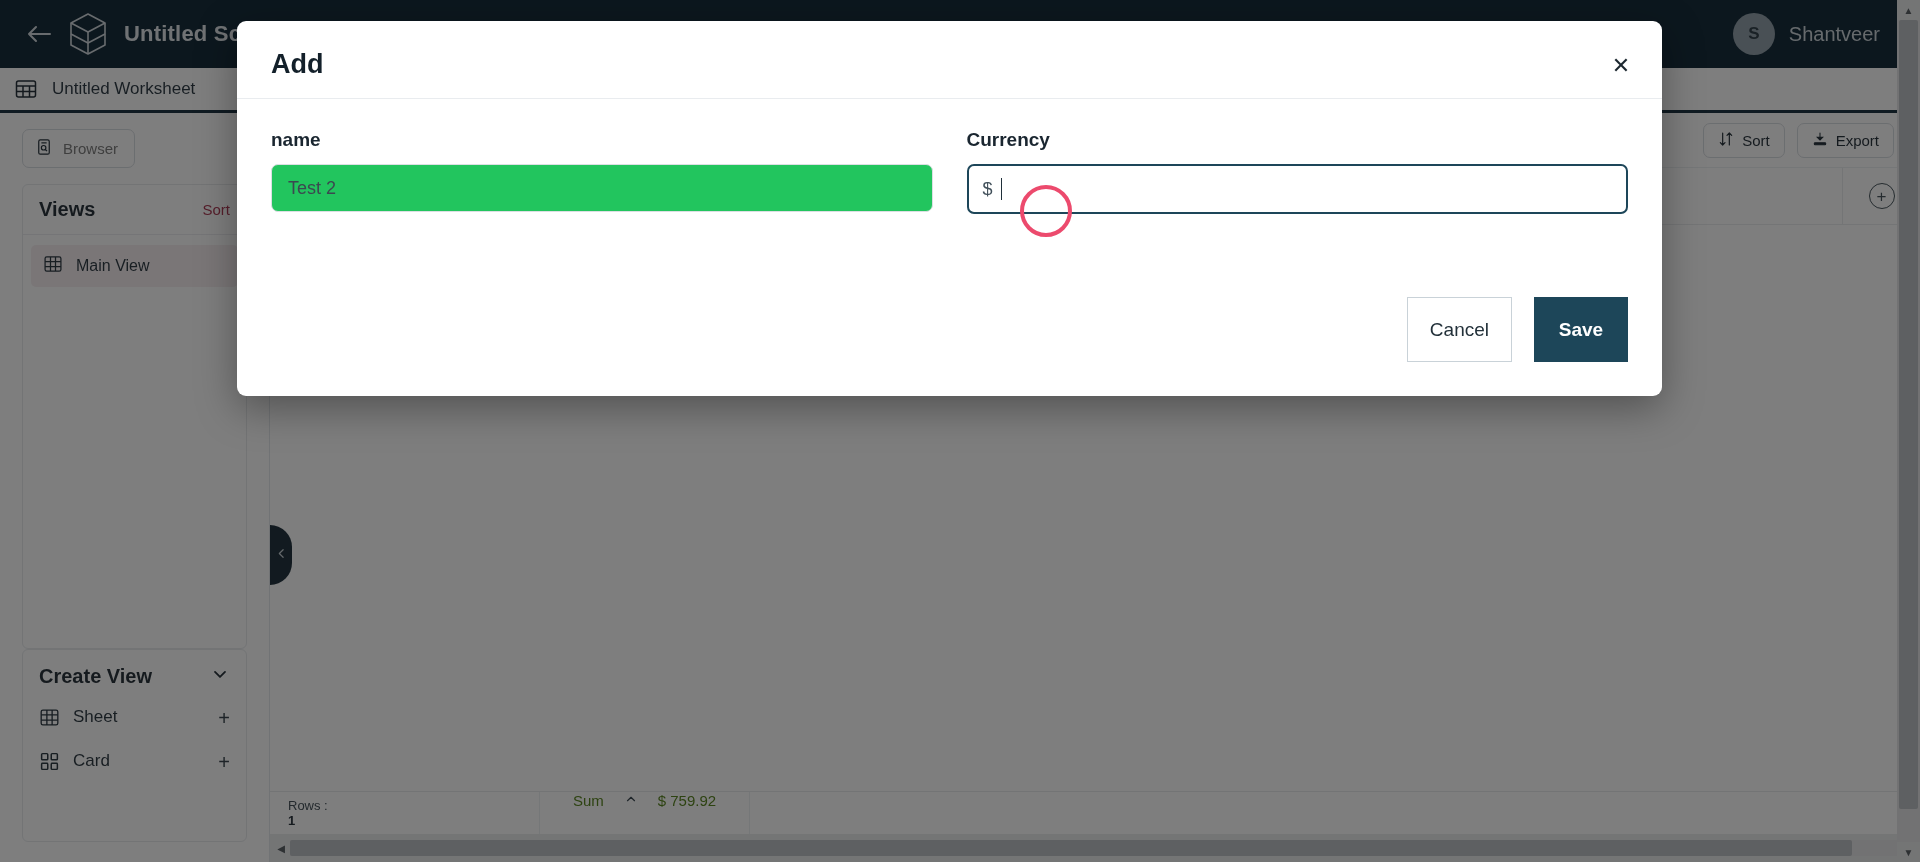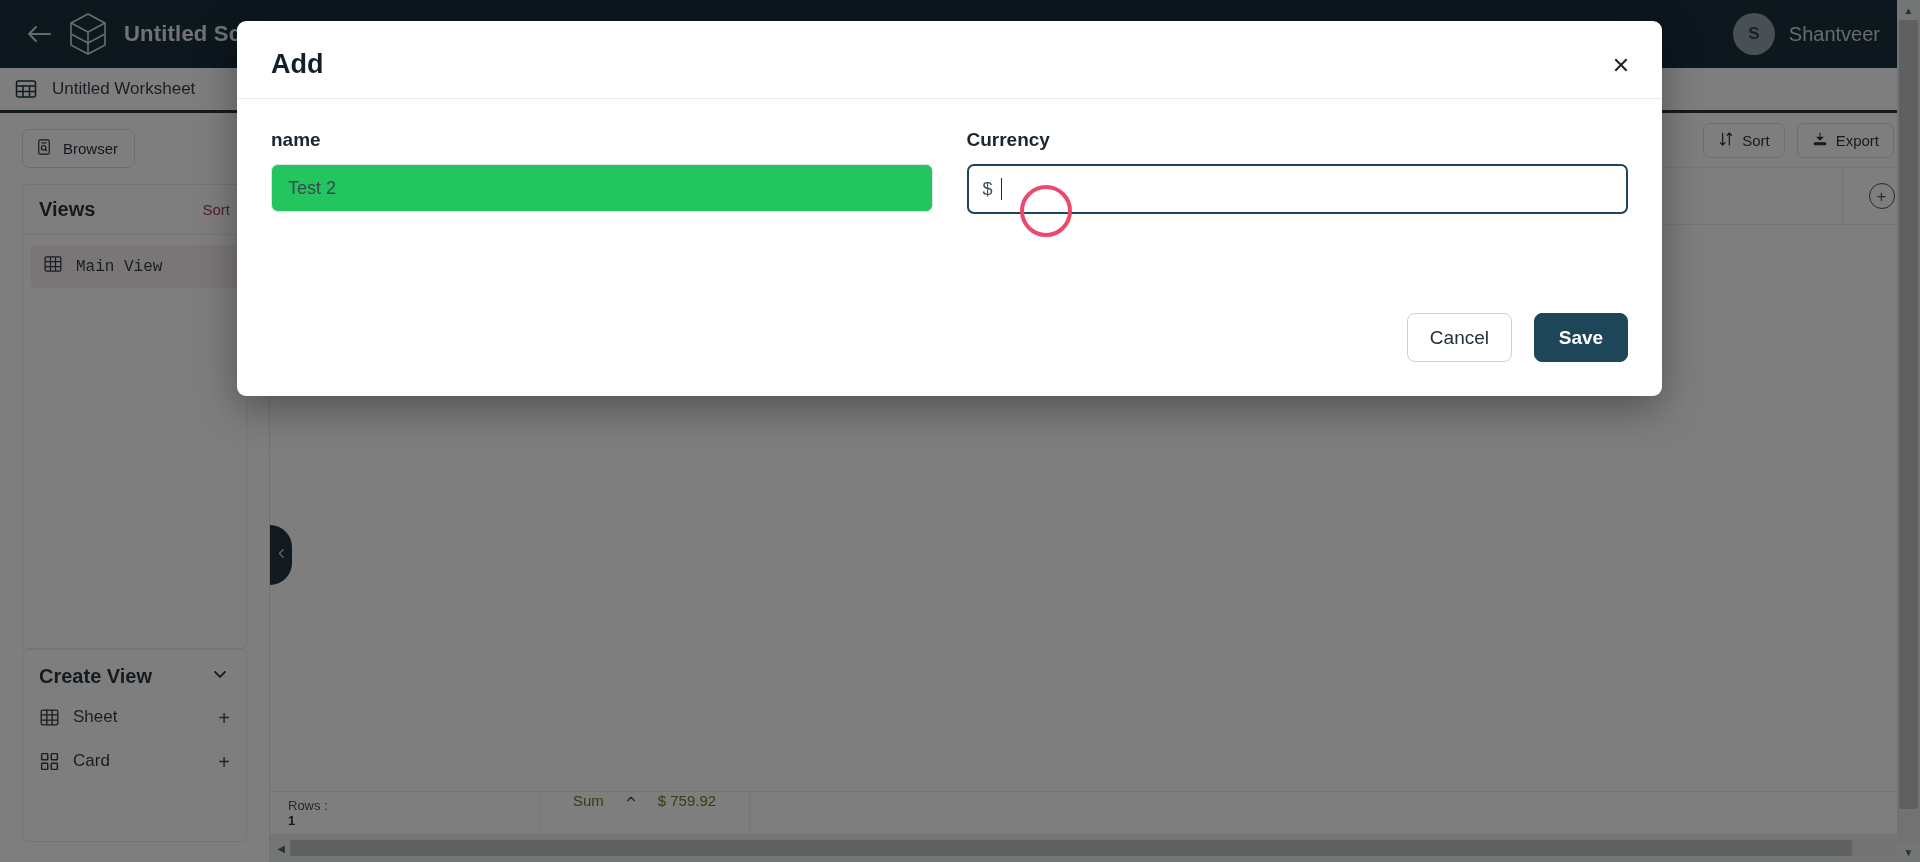--- a/index.html
+++ b/index.html
@@ -76,39 +76,39 @@
     background: #ffffff;
     display: flex; flex-direction: column;
     border-right: 1px solid #e3e7ea;
     position: relative;
   }
   .browser-row { padding: 16px 22px 14px 22px; }
   .browser-btn {
     display: inline-flex; align-items: center; gap: 10px;
     border: 1px solid #d6dbdf; border-radius: 7px;
     padding: 8px 16px 8px 12px;
-    font-size: 15px; color: #0f172a; background: #fff;
+    font-size: 15px; color: #737373; background: #fff;
     cursor: pointer;
   }
 
   .views-panel {
     margin: 2px 22px 0 22px;
     border: 1px solid #e6e9ec; border-radius: 6px;
     flex: 1 1 auto;
     display: flex; flex-direction: column;
     min-height: 0;
   }
   .views-head {
     display: flex; align-items: center; justify-content: space-between;
     padding: 13px 16px;
     border-bottom: 1px solid #ececef;
   }
   .views-title { font-size: 20px; font-weight: 600; color: #17222b; }
   .views-sort { font-size: 15px; color: #a62c48; cursor: pointer; }
-  .views-list { padding: 10px 8px; font-family: Liberation Mono, monospace; }
+  .views-list { padding: 10px 8px; }
   .view-item {
     display: flex; align-items: center; gap: 13px;
     padding: 9px 12px; border-radius: 5px;
     font-size: 16px; color: #1d2a34; cursor: pointer;
     background: #f6eef0;
   }
 
   .create-view {
     margin: 0 22px 20px 22px;
     border: 1px solid #e6e9ec; border-radius: 6px;
@@ -292,22 +292,22 @@
     width: 1.5px; height: 22px; background: #20303a;
     animation: blink 1.05s step-end infinite;
   }
   @keyframes blink { 50% { opacity: 0; } }
 
   .modal-actions {
     display: flex; justify-content: flex-end; gap: 22px;
     padding: 36px 34px 34px 34px;
   }
   .btn {
-    min-width: 94px; height: 49px;
-    border-radius: 8px;
+    min-width: 94px; height: 65px;
+    border-radius: 0;
     font-size: 19px;
     font-family: "Liberation Sans", sans-serif;
     cursor: pointer;
     display: inline-flex; align-items: center; justify-content: center;
     padding: 0 22px;
   }
   .btn-cancel { background: #fff; border: 1px solid #c9d2d8; color: #23313a; }
   .btn-save { background: #1d4659; border: 1px solid #1d4659; color: #ffffff; font-weight: 700; }
 
   

